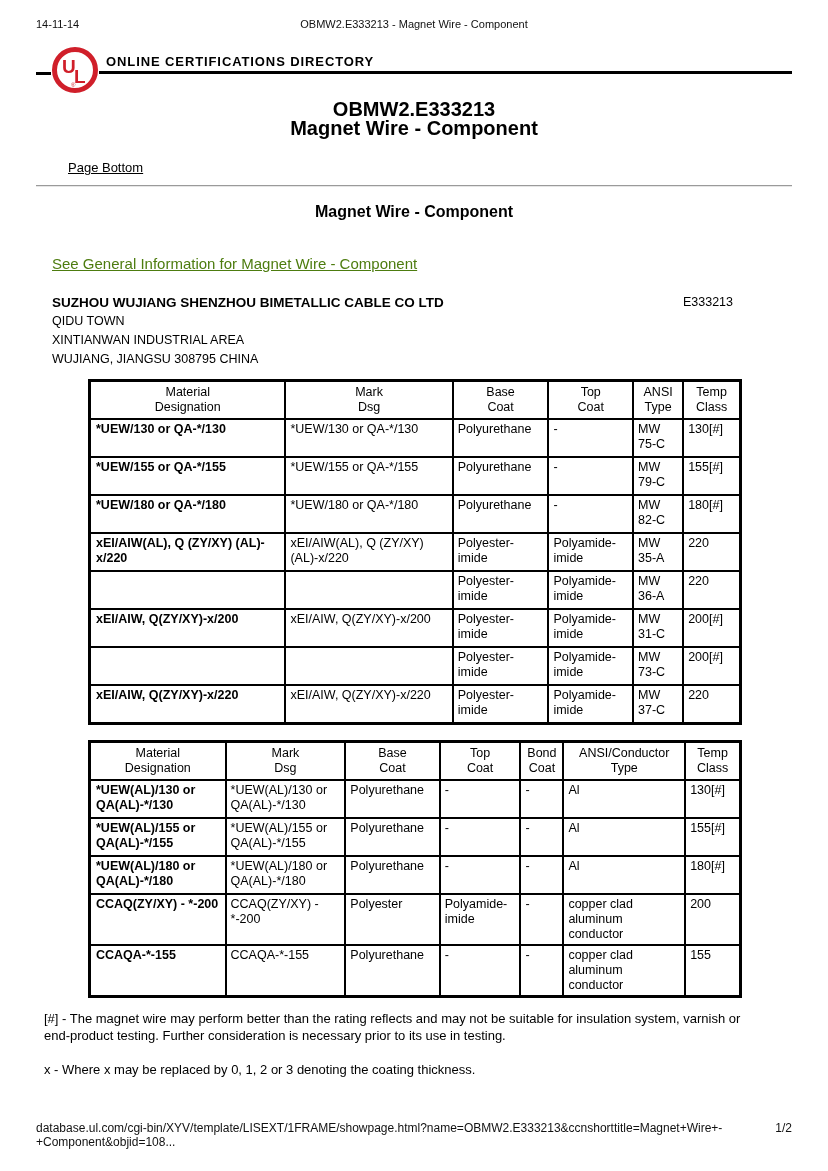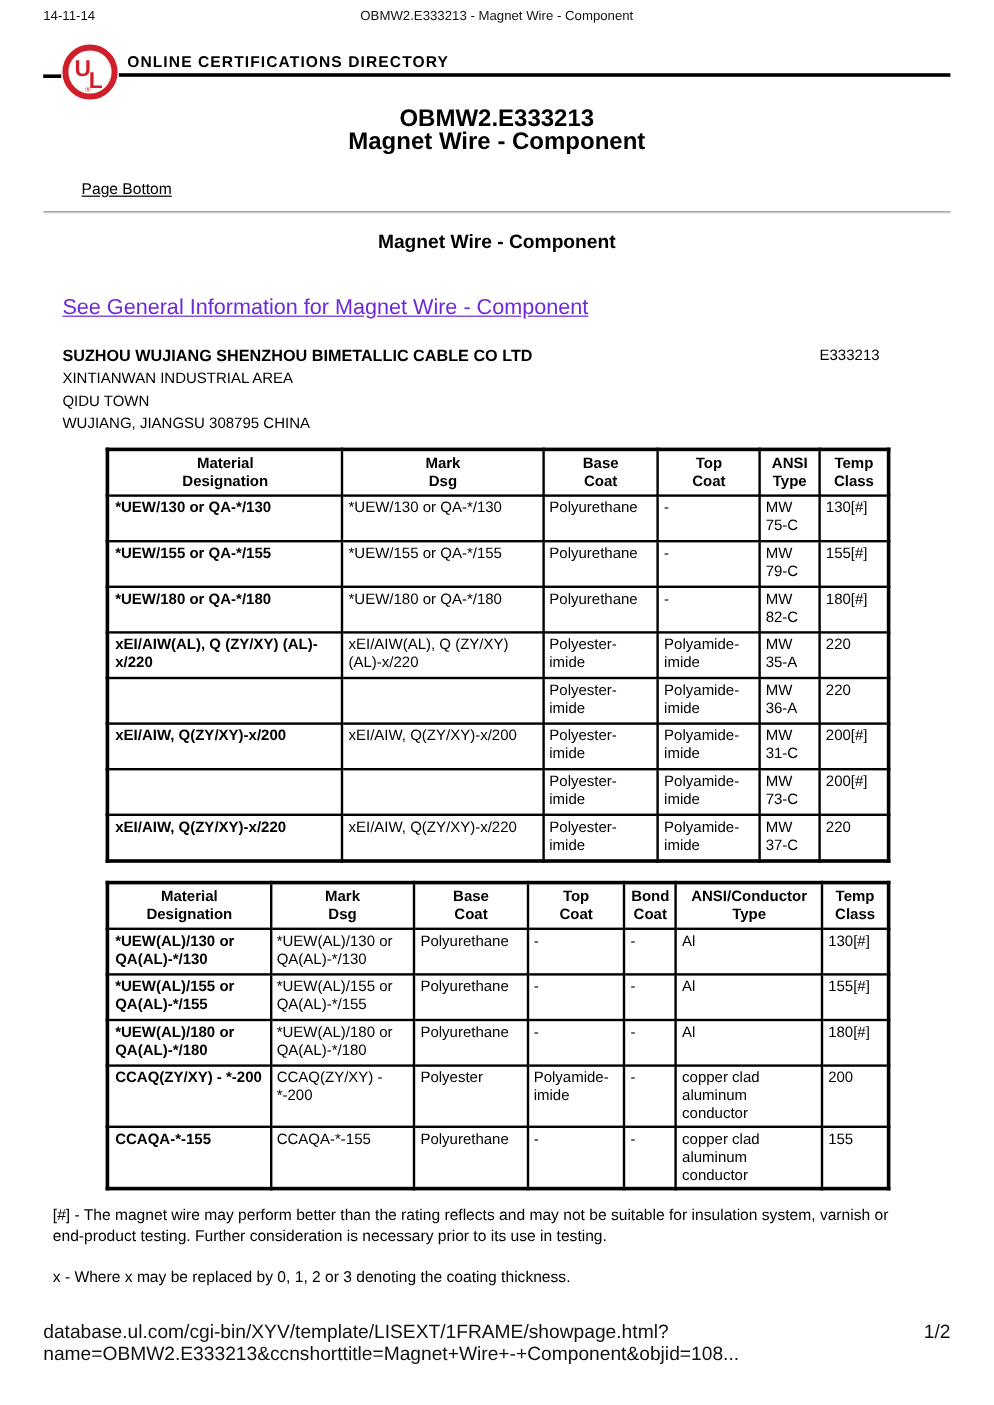--- a/index.html
+++ b/index.html
@@ -1,57 +1,57 @@
 <!DOCTYPE html>
 <html><head>
 <meta charset="utf-8">
 <style>
   * { margin: 0; padding: 0; box-sizing: border-box; }
   html, body { background: #fff; }
   body { font-family: "Liberation Sans", sans-serif; color: #000; }
-  .page { width: 828px; height: 1171px; padding: 8px 36px 0 36px; position: relative; background: #fff; }
+  .page { width: 828px; height: 1171px; padding: 18px 36px 0 36px; position: relative; background: #fff; }
 
   
   .topbar { position: relative; height: 16px; font-size: 11px; color: #111; }
   .topbar .doc-title { position: absolute; left: 0; right: 0; text-align: center; }
 
   
   .logo-row { display: flex; align-items: flex-start; margin-top: 12px; height: 50px; }
   .rule-stub { width: 15px; border-top: 3px solid #000; margin-top: 26px; }
   .ul-logo { width: 48px; height: 48px; flex: 0 0 auto; }
   .dir-wrap { flex: 1; height: 28px; border-bottom: 3px solid #000; display: flex; align-items: flex-end; padding-left: 7px; }
   .dir-title { font-size: 13px; font-weight: bold; letter-spacing: 0.9px; padding-bottom: 2px; margin-top: 37px; }
 
   .center-titles { text-align: center; margin-top: 4px; font-weight: bold; font-size: 20px; line-height: 19px; }
 
   .page-bottom { display: inline-block; margin: 22px 0 0 32px; font-size: 13px; text-decoration: underline; color: #000; cursor: pointer; }
 
   .gray-rule { margin-top: 9px; height: 3px; background: #e6e6e6; border-top: 1px solid #9a9a9a; border-bottom: 1px solid #fff; }
 
   .section-heading { text-align: center; font-weight: bold; font-size: 16px; margin-top: 15px; }
 
-  .gen-info { display: inline-block; margin: 34px 0 0 16px; font-size: 18px; text-decoration: underline; color: #6d28d9; cursor: pointer; }
+  .gen-info { display: inline-block; margin: 34px 0 0 16px; font-size: 15px; text-decoration: underline; color: #4d7c0f; cursor: pointer; }
 
   .company-block { margin: 20px 0 0 16px; font-size: 12.5px; line-height: 19px; }
   .company-row { display: flex; }
   .company-name { font-weight: bold; font-size: 13.5px; flex: 1; }
   .file-number { margin-right: 59px; font-size: 12.5px; }
 
   
   table.data-table { border-collapse: collapse; table-layout: fixed; width: 654px; margin-left: 52px; border: 3px solid #000; font-size: 12.5px; }
-  table.data-table th { border: 2px solid #000; font-weight: bold; text-align: center; vertical-align: middle; white-space: pre-line; padding: 3px 2px; height: 32px; line-height: 15px; }
+  table.data-table th { border: 2px solid #000; font-weight: normal; text-align: center; vertical-align: middle; white-space: pre-line; padding: 3px 2px; height: 32px; line-height: 15px; }
   table.data-table td { border: 2px solid #000; vertical-align: top; text-align: left; padding: 2px 4px; height: 38px; line-height: 15px; }
   table.data-table td:first-child { font-weight: bold; padding-left: 5px; }
   .table-gap-1 { margin-top: 10px; }
   .table-gap-2 { margin-top: 15px; }
 
   .footnotes { margin: 12px 0 0 8px; width: 716px; font-size: 13px; line-height: 17px; }
   .footnote + .footnote { margin-top: 17px; }
 
-  .bottombar { position: absolute; left: 36px; right: 36px; bottom: 33px; display: flex; justify-content: space-between; font-size: 16px; color: #111; }
+  .bottombar { position: absolute; left: 36px; right: 36px; bottom: 22px; display: flex; justify-content: space-between; font-size: 12px; color: #111; }
 </style>
 </head>
 <body>
 
 <div class="page">
 
   <div class="topbar">
     <span>14-11-14</span>
     <span class="doc-title">OBMW2.E333213 - Magnet Wire - Component</span>
   </div>
@@ -84,22 +84,22 @@
 
   <div>
     <a class="gen-info">See General Information for Magnet Wire - Component</a>
   </div>
 
   <div class="company-block">
     <div class="company-row">
       <span class="company-name">SUZHOU WUJIANG SHENZHOU BIMETALLIC CABLE CO LTD</span>
       <span class="file-number">E333213</span>
     </div>
+    <div>QIDU TOWN</div>
     <div>XINTIANWAN INDUSTRIAL AREA</div>
-    <div>QIDU TOWN</div>
     <div>WUJIANG, JIANGSU 308795 CHINA</div>
   </div>
 
   <table class="data-table table-gap-1" data-table="0">
     <colgroup>
         <col style="width: 30.1%;">
         <col style="width: 25.7%;">
         <col style="width: 14.7%;">
         <col style="width: 13%;">
         <col style="width: 7.7%;">

